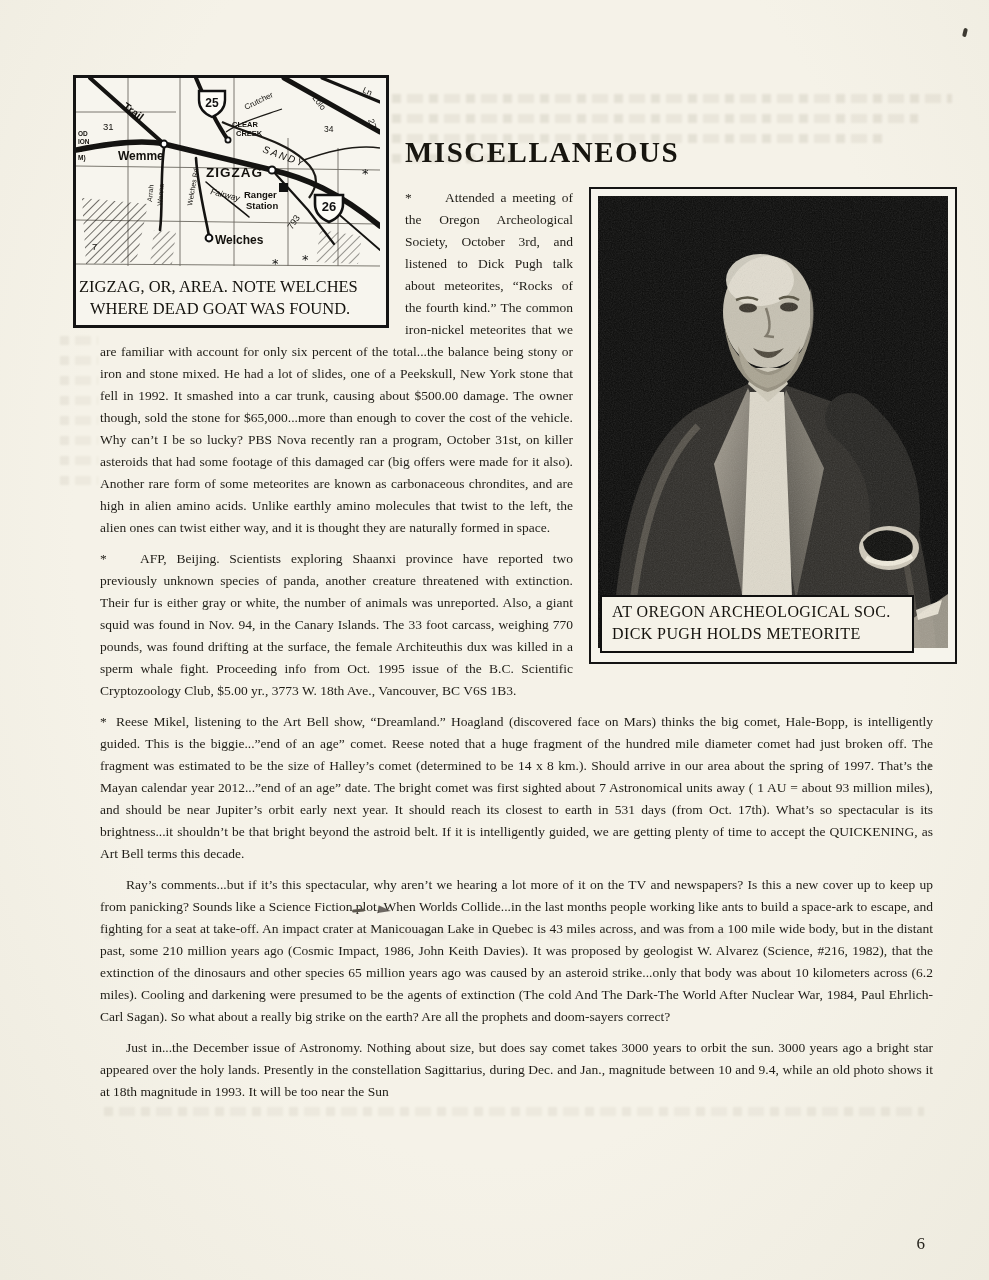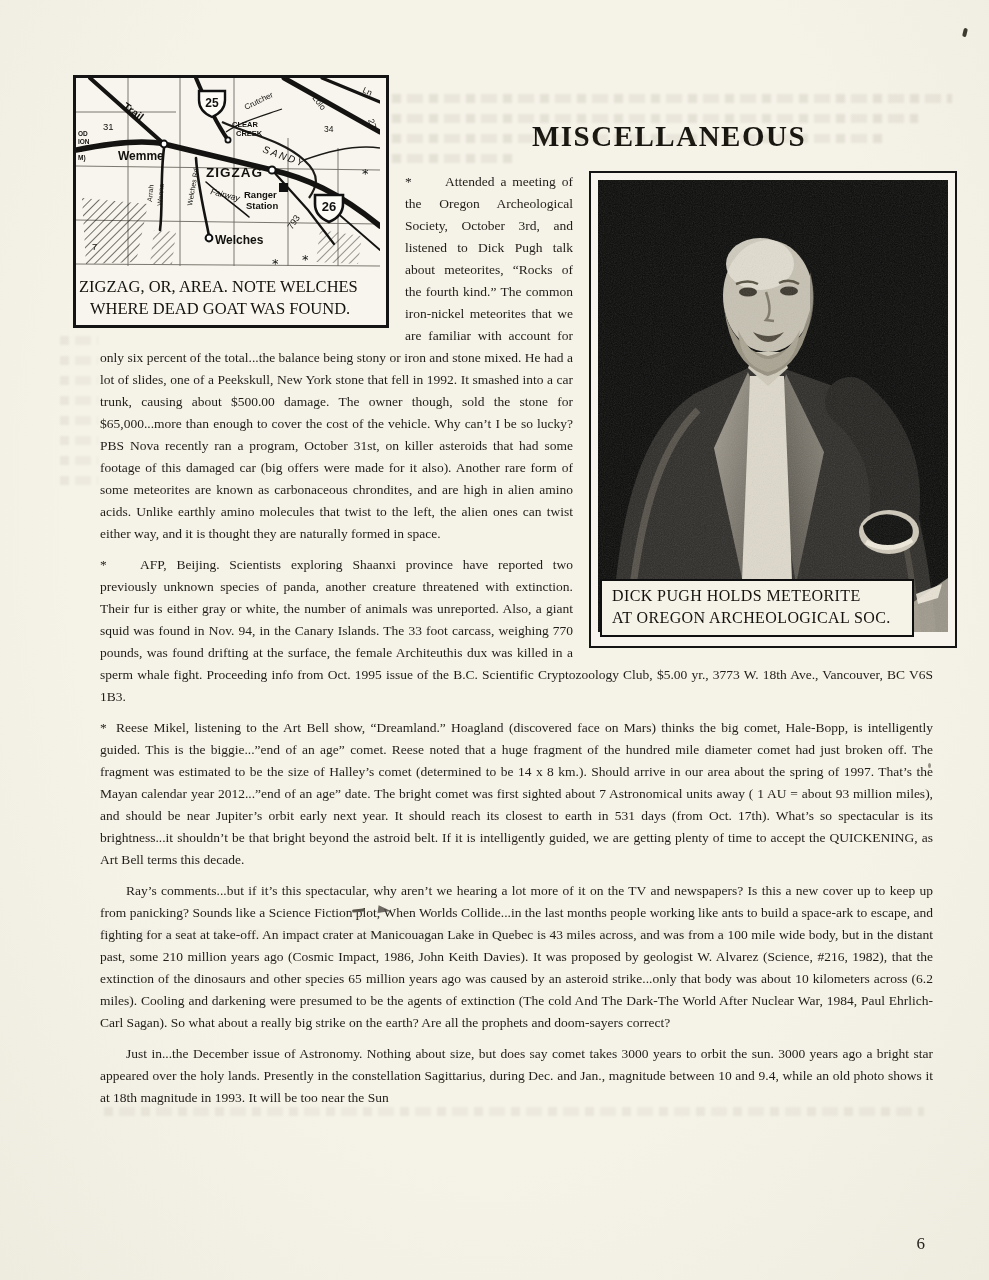--- a/index.html
+++ b/index.html
@@ -16,21 +16,21 @@
     font-size:13.5px;line-height:22px;
   }
   
   figure.map{
     float:left;width:310px;height:247px;margin:2px 16px 8px -27px;
     border:3px solid #141414;background:#f7f5ee;position:relative;padding:0;
   }
   figure.map svg{display:block;}
   
   h1.misc{
-    margin:44px 0 0 0;text-align:center;
+    margin:60px 0 0 0;
     font-size:29px;line-height:38px;font-weight:bold;letter-spacing:1.5px;color:#17150f;
   }
   
   figure.photo{
     float:right;width:350px;margin:16px -24px 8px 16px;
     border:2px solid #141414;background:#f6f4ec;padding:7px;position:relative;
   }
   .photo-caption{
     position:absolute;left:9px;bottom:9px;width:292px;
     background:#f5f2e8;border:2px solid #0f0f0f;
@@ -242,22 +242,22 @@
         <ellipse cx="291" cy="352" rx="30" ry="22" fill="#cfc9ba"></ellipse>
         <path d="M265,346 Q278,330 300,336 Q318,342 314,356 Q306,370 284,366 Q266,360 265,346 Z" fill="#0d0d0b"></path>
         <path d="M268,362 Q292,374 314,360" stroke="#efeadb" stroke-width="5" fill="none"></path>
 
         <polygon points="304,430 350,398 350,452 312,452" fill="#b3ad9e" opacity="0.85"></polygon>
         <polygon points="318,414 344,404 340,418 320,424" fill="#efeadb" opacity="0.9"></polygon>
 
         <rect width="350" height="452" filter="url(#grain)" opacity="0.16"></rect>
       </svg>
       <div class="photo-caption">
+        <div>AT OREGON ARCHEOLOGICAL SOC.</div>
         <div>DICK PUGH HOLDS METEORITE</div>
-        <div>AT OREGON ARCHEOLOGICAL SOC.</div>
       </div>
     </figure>
 
     <p class="para first"><span class="marker">*</span><span>Attended a meeting of the Oregon Archeological Society, October 3rd, and listened to Dick Pugh talk about meteorites, “Rocks of the fourth kind.”  The common iron-nickel meteorites that we are familiar with account for only six percent of the total...the balance being stony or iron and stone mixed.  He had a lot of slides, one of a Peekskull, New York stone that fell in 1992. It smashed into a car trunk, causing about $500.00 damage.  The owner though, sold the stone for $65,000...more than enough to cover the cost of the vehicle.  Why can’t I be so lucky?  PBS Nova recently ran a program, October 31st, on killer asteroids that had some footage of this damaged car (big offers were made for it also).  Another rare form of some meteorites are known as carbonaceous chrondites, and are high in alien amino acids.  Unlike earthly amino molecules that twist to the left, the alien ones can twist either way, and it is thought they are naturally formed in space.</span></p>
 
     <p class="para"><span class="marker">*</span><span>AFP, Beijing.  Scientists exploring Shaanxi province have reported two previously unknown species of panda, another creature threatened with extinction.  Their fur is either gray or white, the number of animals was unreported.  Also, a giant squid was found in Nov. 94, in the Canary Islands. The 33 foot carcass, weighing 770 pounds, was found drifting at the surface, the female </span><span class="it">Architeuthis dux</span><span> was killed in a sperm whale fight.  Proceeding info from Oct. 1995 issue of the B.C. Scientific Cryptozoology Club, $5.00 yr., 3773 W. 18th Ave., Vancouver, BC V6S 1B3.</span></p>
 
     <p class="para"><span class="marker narrow">*</span><span>Reese Mikel, listening to the Art Bell show, “Dreamland.”  Hoagland (discovered face on Mars) thinks the big comet, Hale-Bopp, is intelligently guided.  This is the biggie...”end of an age” comet.  Reese noted that a huge fragment of the hundred mile diameter comet had just broken off.  The fragment was estimated to be the size of Halley’s comet (determined to be 14 x 8 km.).  Should arrive in our area about  the spring of 1997.  That’s the Mayan calendar year 2012...”end of an age” date.  The bright comet was first sighted about 7 Astronomical units away ( 1 AU = about 93 million miles), and should be near Jupiter’s orbit early next year.  It should reach its closest to earth in 531 days (from Oct. 17th).  What’s so spectacular is its brightness...it shouldn’t be that bright beyond the astroid belt.  If it is intelligently guided, we are getting plenty of time to accept the QUICKENING, as Art Bell terms this decade.</span></p>
 
     <p class="para indented"><span>Ray’s comments...but if it’s this spectacular, why aren’t we hearing a lot more of it on the TV and newspapers?  Is this a new cover up to keep up from panicking?  Sounds like a Science Fiction plot, </span><span class="it">When Worlds Collide</span><span>...in the last months people working like ants to build a space-ark to escape, and fighting for a seat at take-off.  An impact crater at Manicouagan Lake in Quebec is 43 miles across, and was from a 100 mile wide body, but in the distant past, some 210 million years ago (</span><span class="it">Cosmic Impact</span><span>, 1986, John Keith Davies).  It was proposed by geologist W. Alvarez (</span><span class="it">Science, #216</span><span>, 1982), that the extinction of the dinosaurs and other species 65 million years ago was caused by an asteroid strike...only that body was about 10 kilometers across (6.2 miles).  Cooling and darkening were presumed to be the agents of extinction (</span><span class="it">The cold And The Dark-The World After Nuclear War</span><span>, 1984, Paul Ehrlich-Carl Sagan).  So what about a really big strike on the earth?  Are all the prophets and doom-sayers correct?</span></p>

